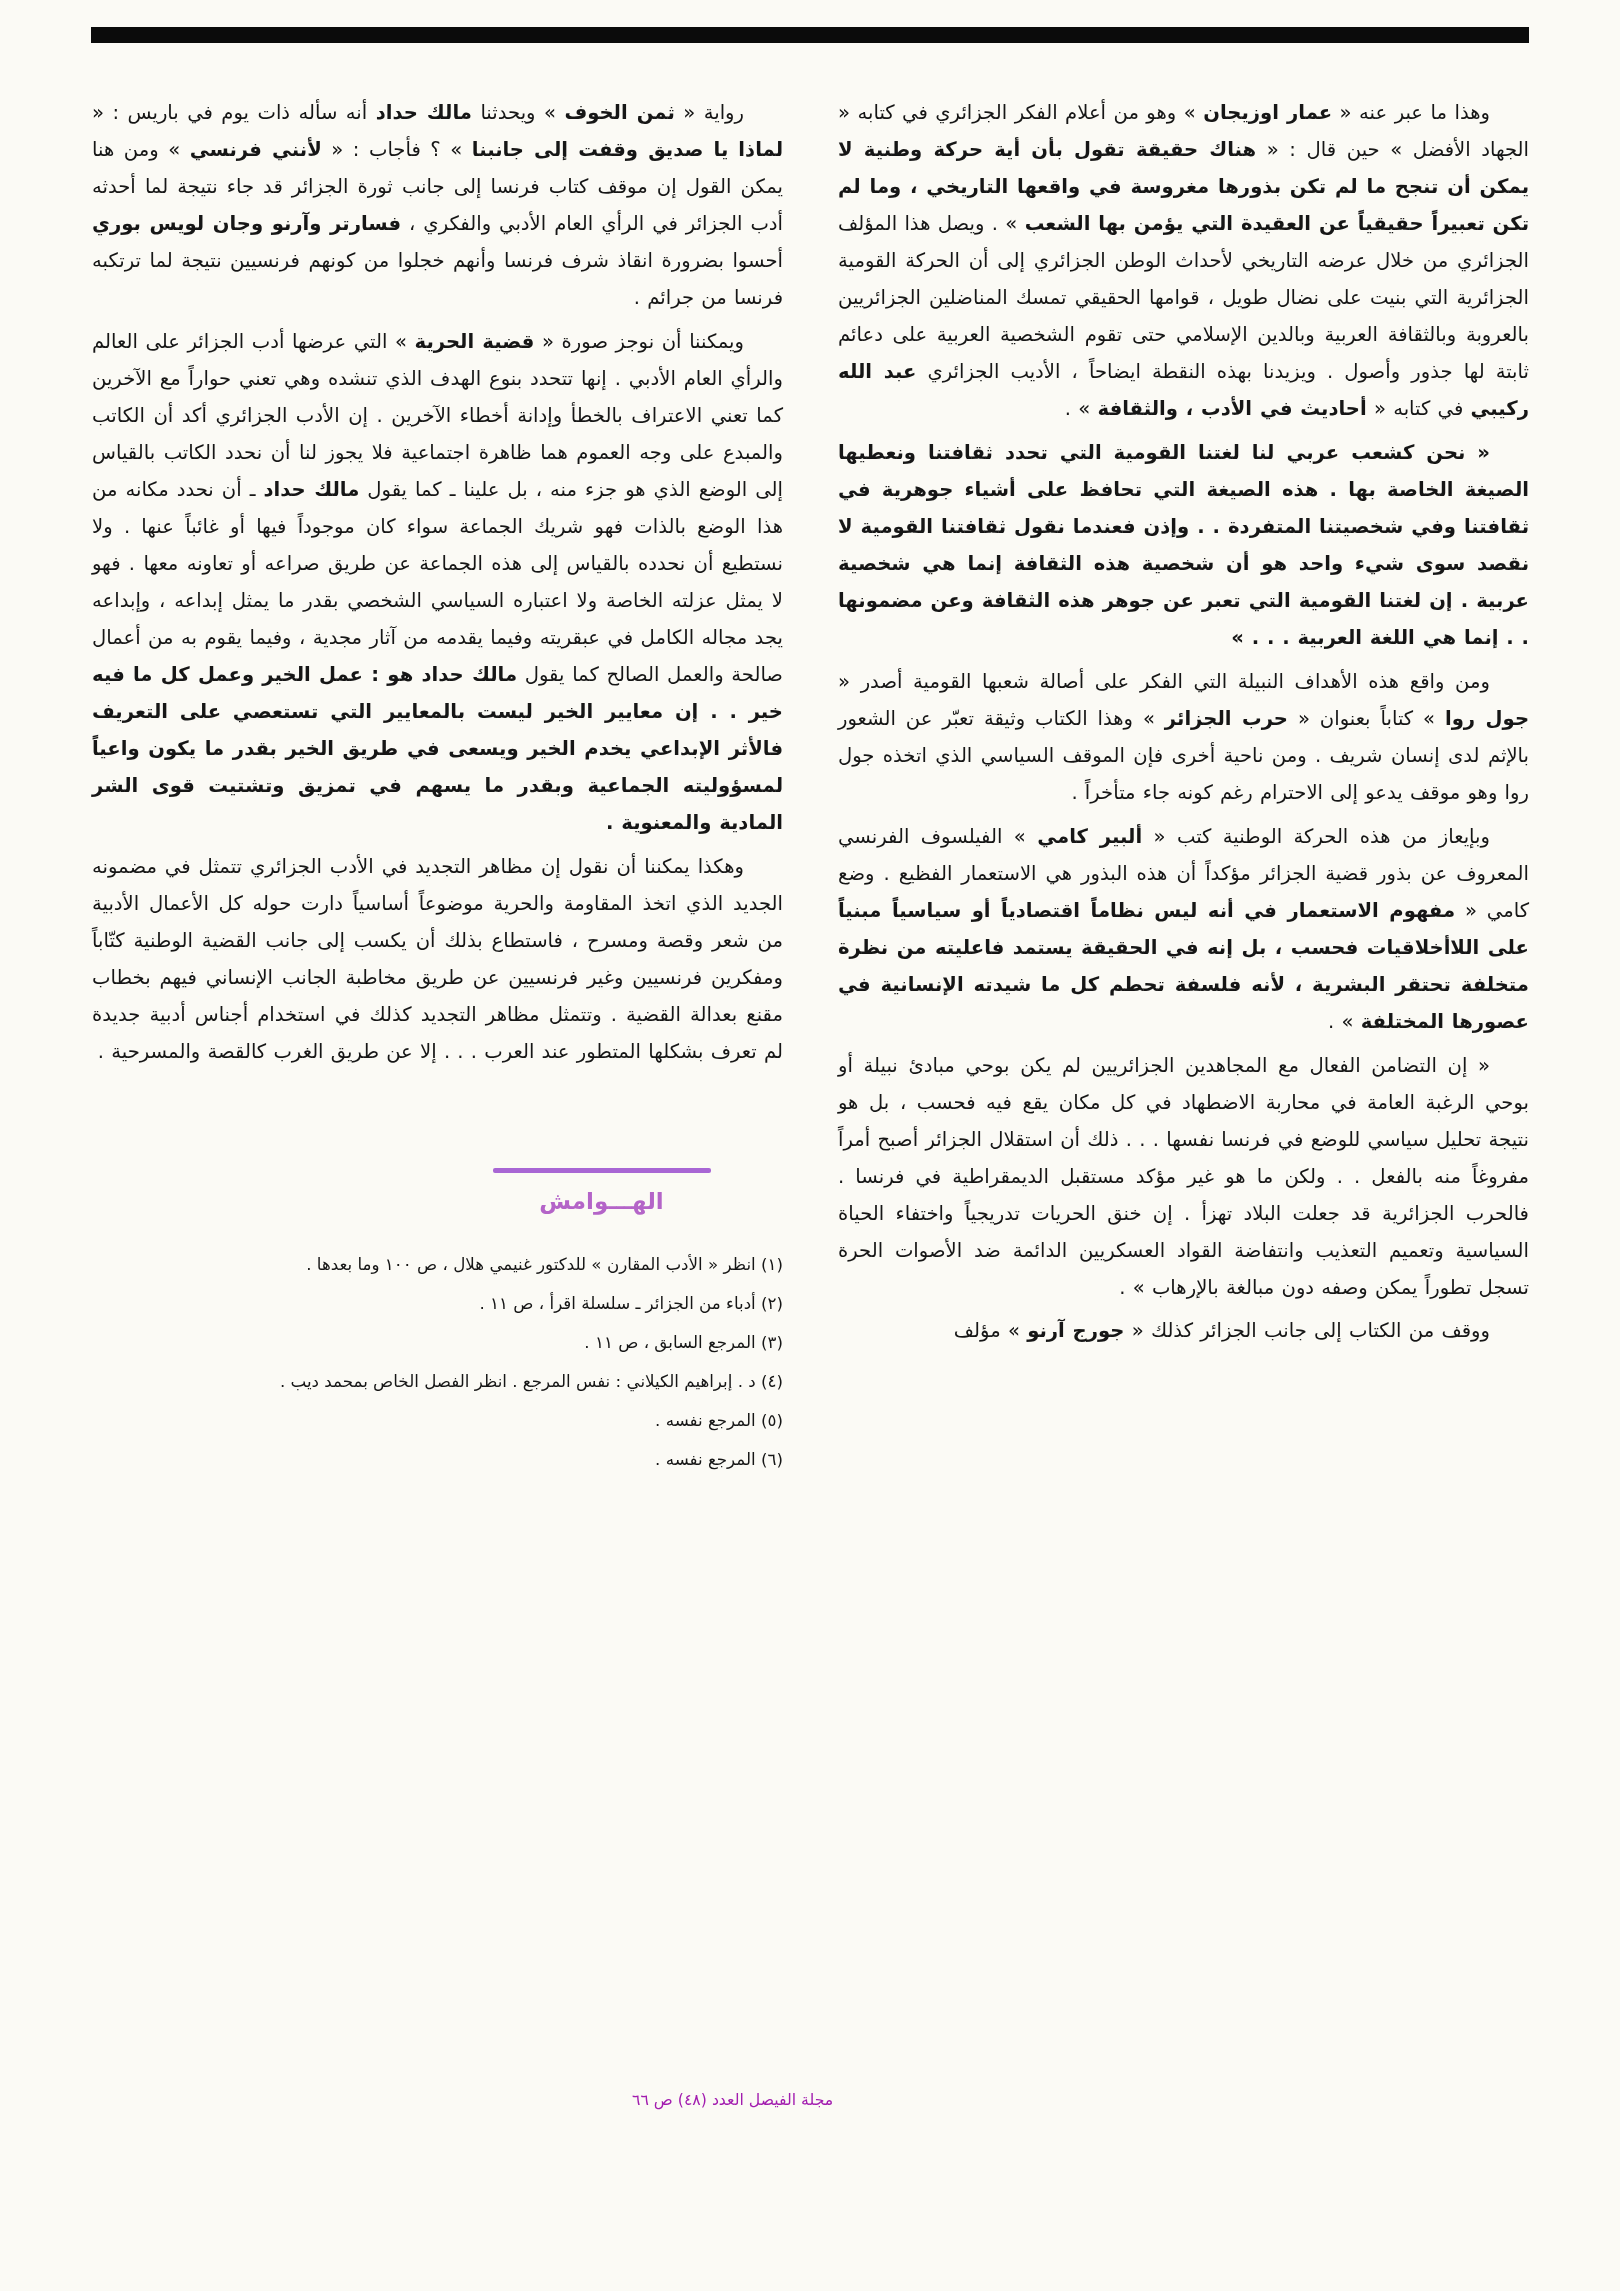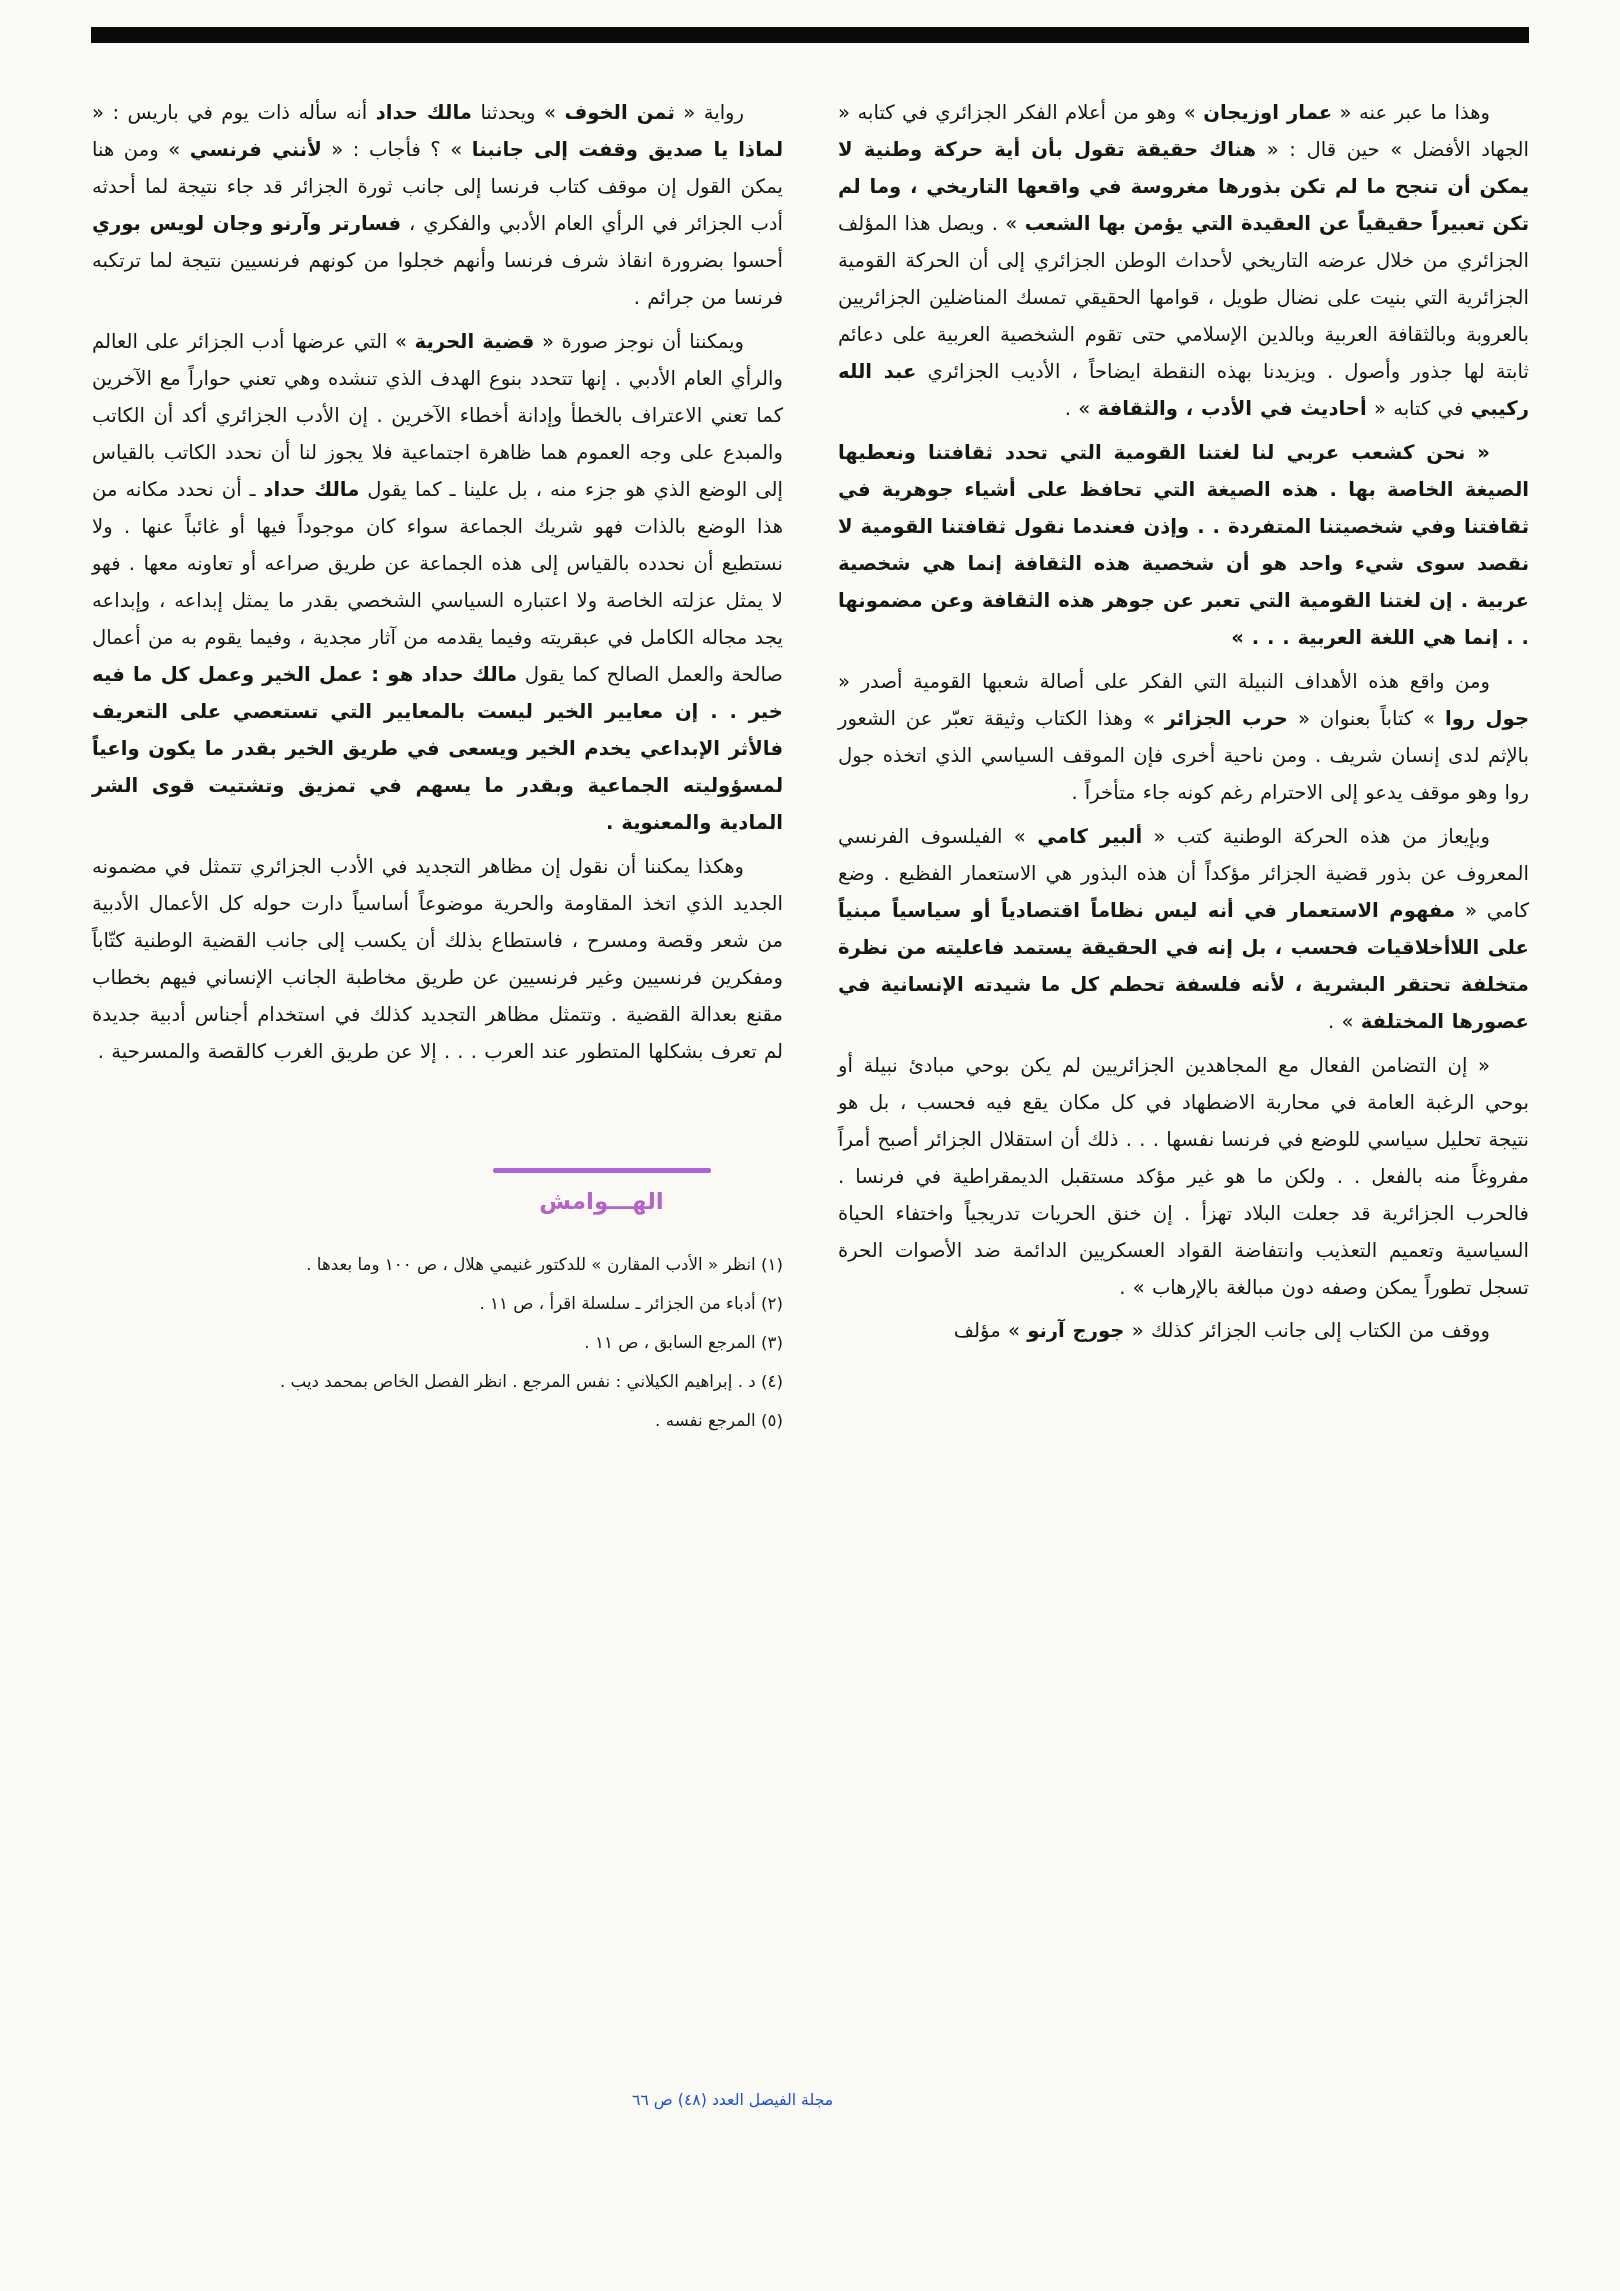--- a/index.html
+++ b/index.html
@@ -71,21 +71,21 @@
     font-size: 16.7px;
     line-height: 34px;
     text-align: right;
     margin-bottom: 4.9px;
   }
   .footer {
     position: absolute;
     top: 2090px;
     left: 632px;
     font-size: 15.7px;
-    color: #1d4ed8;
+    color: #a21caf;
     white-space: nowrap;
   }
 </style>
 </head>
 <body>
 
 <div class="page">
 
   <div class="top-bar"></div>
 
@@ -111,20 +111,21 @@
         <div class="footnotes-head-wrap">
           <div class="purple-rule"></div>
           <div class="footnotes-heading">الهـــوامش</div>
         </div>
         <div id="footnotes-list">
             <div class="footnote">(١) انظر « الأدب المقارن » للدكتور غنيمي هلال ، ص ١٠٠ وما بعدها .</div>
             <div class="footnote">(٢) أدباء من الجزائر ـ سلسلة اقرأ ، ص ١١ .</div>
             <div class="footnote">(٣) المرجع السابق ، ص ١١ .</div>
             <div class="footnote">(٤) د . إبراهيم الكيلاني : نفس المرجع . انظر الفصل الخاص بمحمد ديب .</div>
             <div class="footnote">(٥) المرجع نفسه .</div>
+            <div class="footnote">(٦) المرجع نفسه .</div>
           </div>
       </div>
     </div>
 
   </div>
 
   <div class="footer">مجلة الفيصل العدد (٤٨) ص ٦٦</div>
 
 </div>
 

